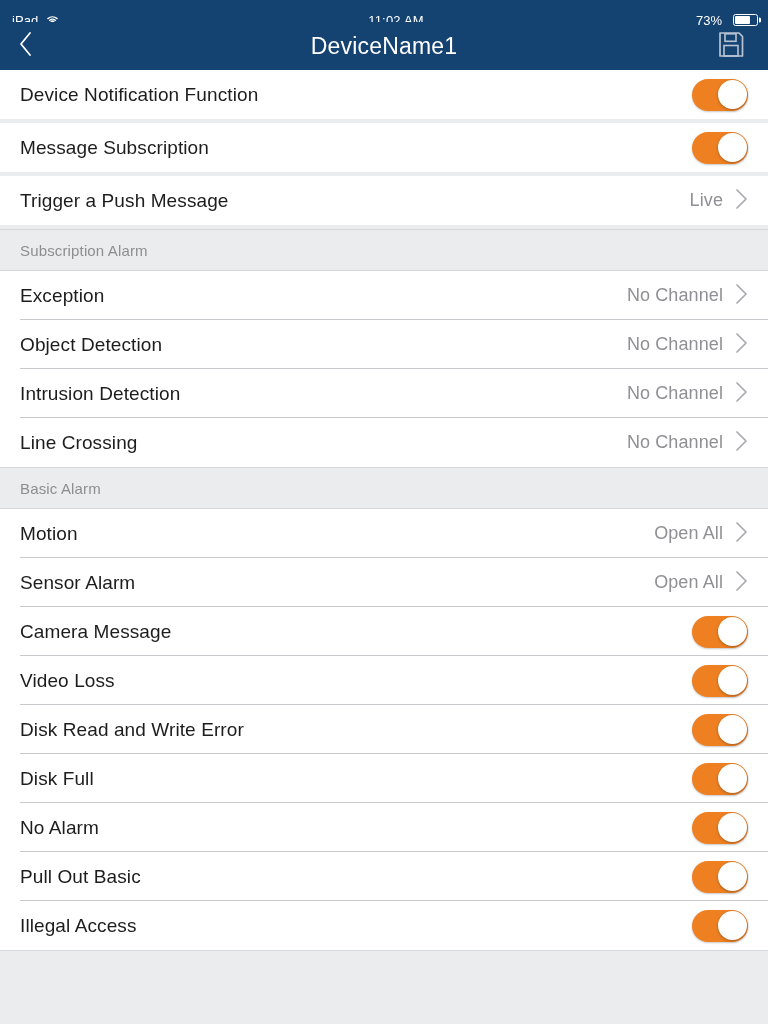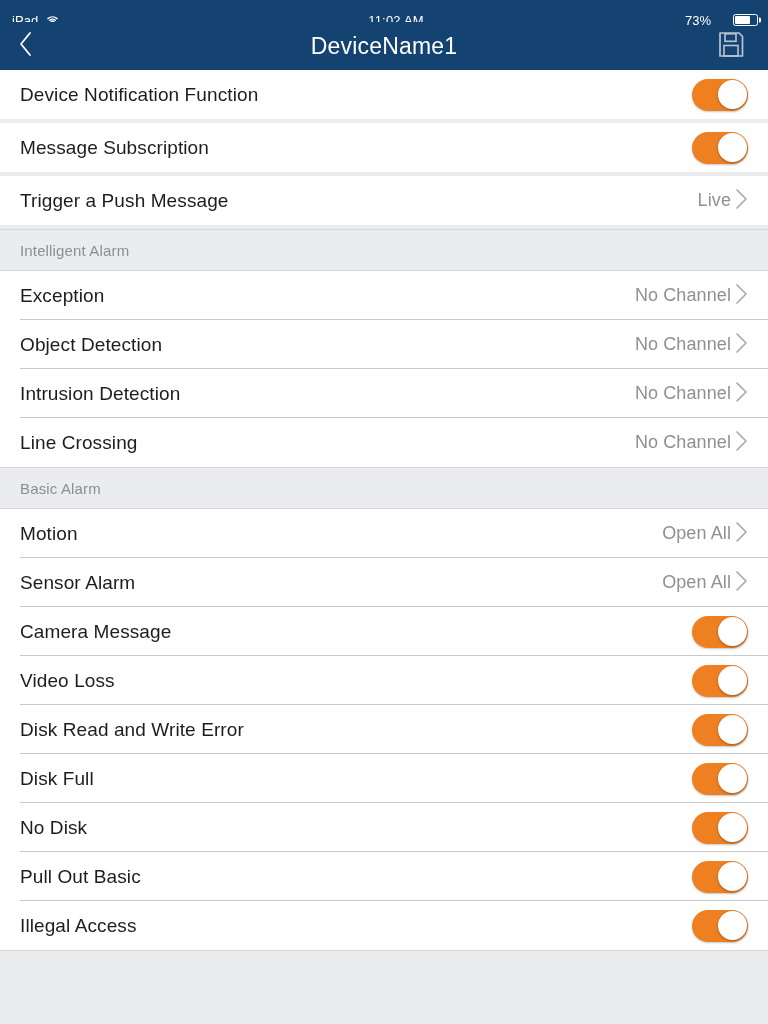--- a/index.html
+++ b/index.html
@@ -53,21 +53,21 @@
     text-align: center;
     font-size: 13px;
     letter-spacing: 0.2px;
     pointer-events: none;
     margin-left: 24px;
   }
   .status-right {
     margin-left: auto;
     display: flex;
     align-items: center;
-    gap: 22px;
+    gap: 11px;
     font-size: 13px;
     position: relative;
     z-index: 2;
   }
   .battery {
     width: 25px;
     height: 12px;
     border: 1.3px solid #ffffff;
     border-radius: 2.6px;
     position: relative;
@@ -176,21 +176,21 @@
     color: #1d1d1d;
     letter-spacing: 0.1px;
     font-weight: 400;
     white-space: nowrap;
   }
 
   .row-right {
     margin-left: auto;
     display: flex;
     align-items: center;
-    gap: 4px;
+    gap: 12px;
   }
 
   .row-value {
     font-size: 18px;
     color: #909094;
     letter-spacing: 0.1px;
     white-space: nowrap;
   }
 
   .chevron {
@@ -320,21 +320,21 @@
           <div class="row-right">
             <span class="row-value">Live</span>
             <span class="chevron"><svg width="13" height="22" viewBox="0 0 13 22">
                 <path d="M2 2 L11 11 L2 20" stroke="#a9aaae" stroke-width="1.7" fill="none" stroke-linecap="round" stroke-linejoin="round"></path>
               </svg></span>
           </div>
         </div>
       </div>
       <div class="gap"></div>
       <div class="section-header">
-        <span class="section-header-label">Intelligent Alarm</span>
+        <span class="section-header-label">Subscription Alarm</span>
       </div>
       <div class="group">
         <div class="row tappable">
           <span class="row-label">Exception</span>
           <div class="row-right">
             <span class="row-value">No Channel</span>
             <span class="chevron"><svg width="13" height="22" viewBox="0 0 13 22">
                 <path d="M2 2 L11 11 L2 20" stroke="#a9aaae" stroke-width="1.7" fill="none" stroke-linecap="round" stroke-linejoin="round"></path>
               </svg></span>
           </div>
@@ -424,21 +424,21 @@
         <div class="row">
           <span class="row-label">Disk Full</span>
           <div class="row-right">
             <div class="toggle on">
               <div class="toggle-knob"></div>
             </div>
           </div>
           <div class="row-sep"></div>
         </div>
         <div class="row">
-          <span class="row-label">No Disk</span>
+          <span class="row-label">No Alarm</span>
           <div class="row-right">
             <div class="toggle on">
               <div class="toggle-knob"></div>
             </div>
           </div>
           <div class="row-sep"></div>
         </div>
         <div class="row">
           <span class="row-label">Pull Out Basic</span>
           <div class="row-right">

